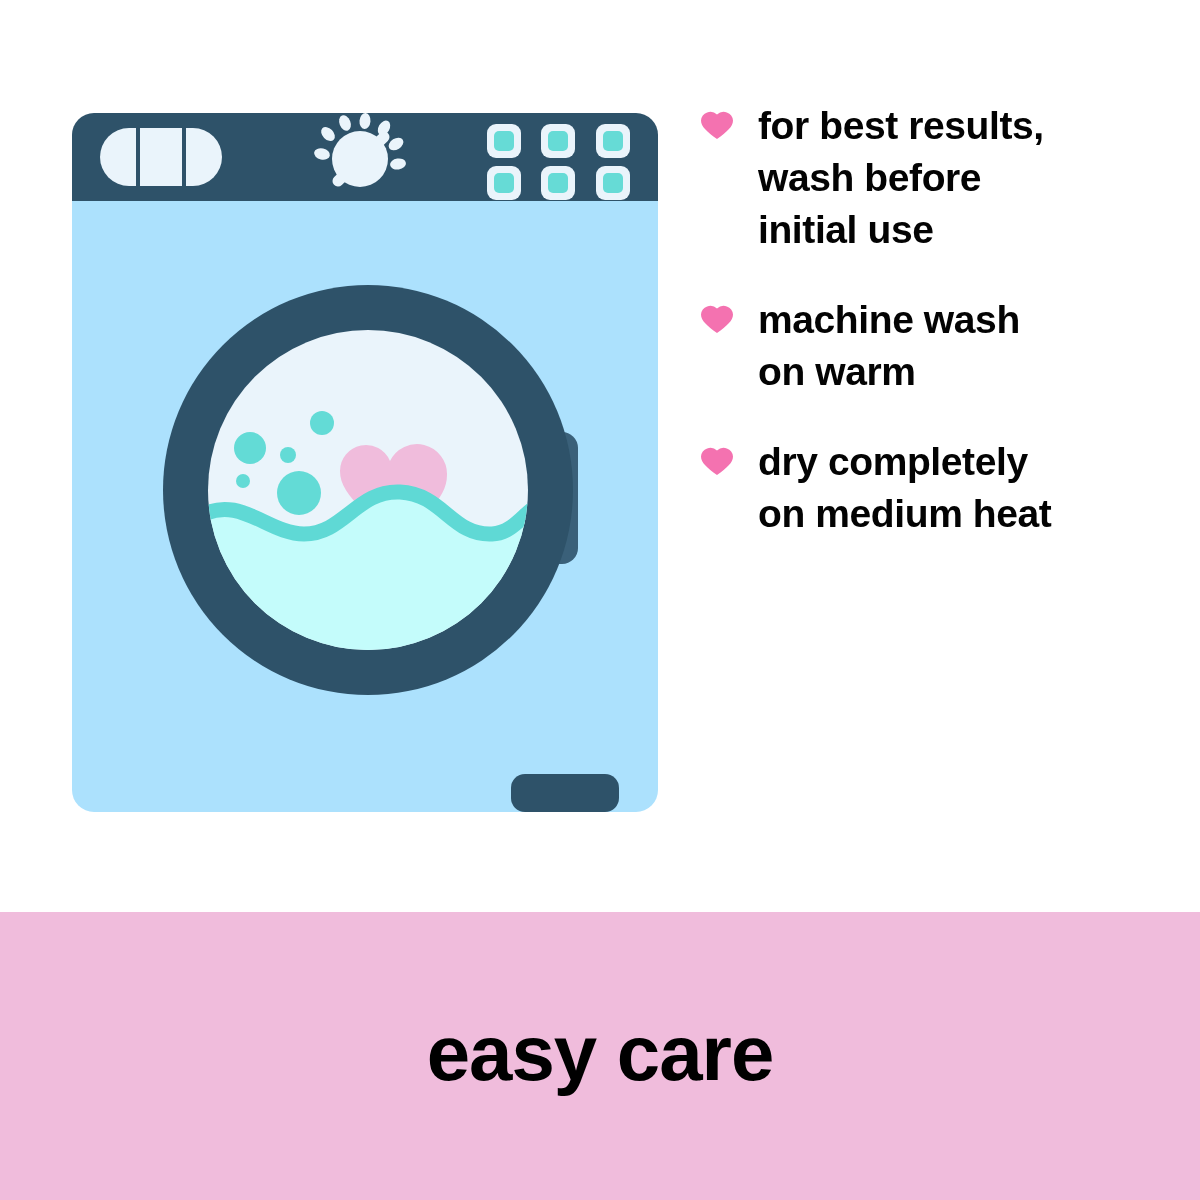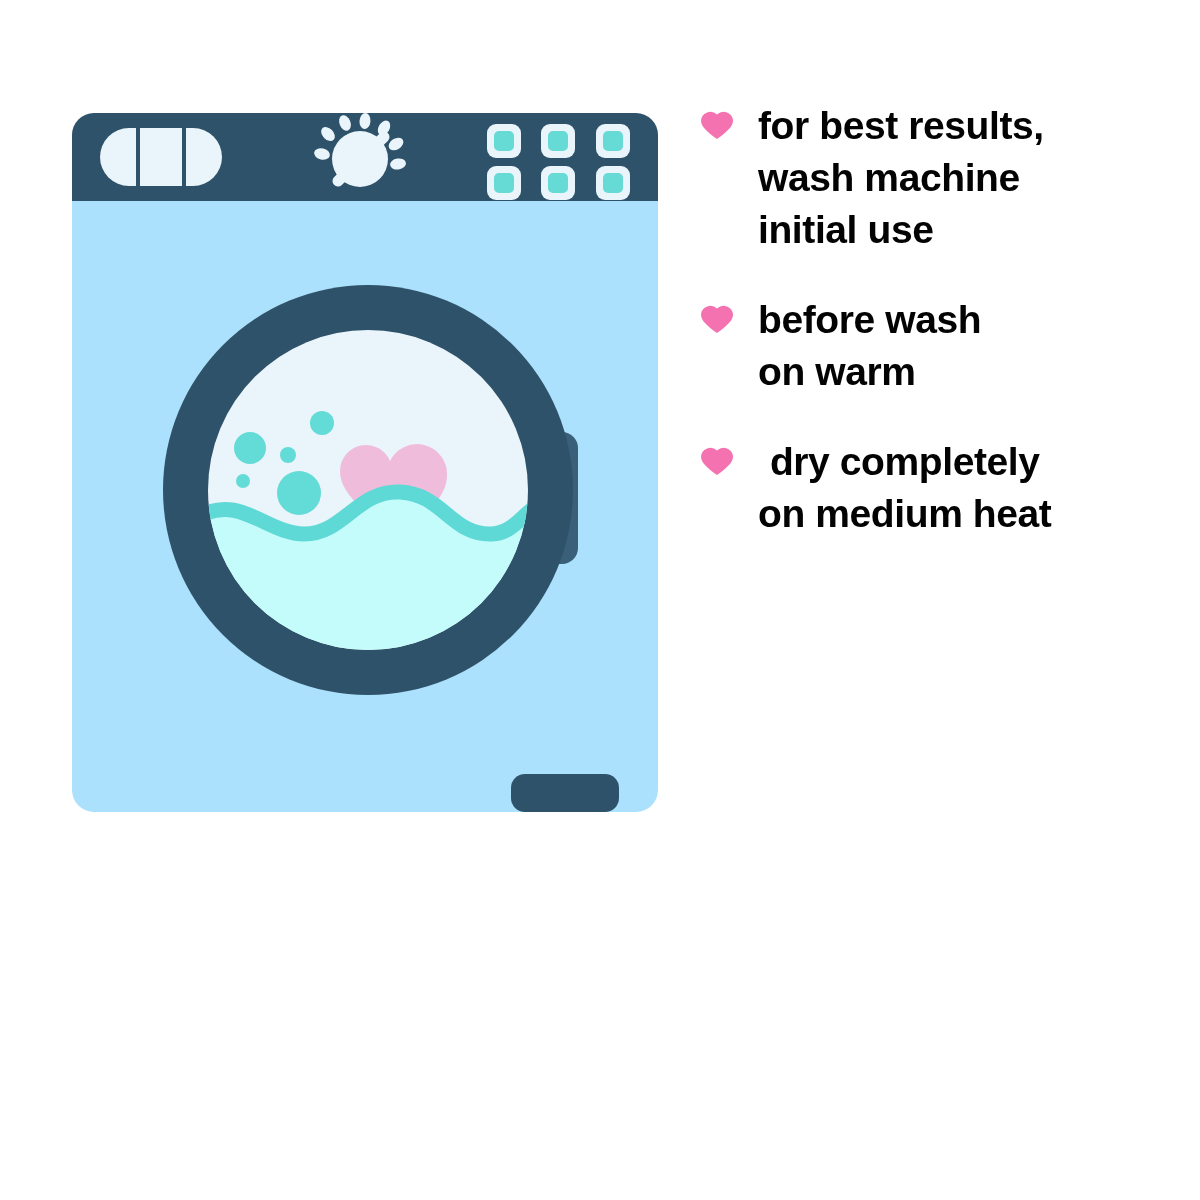--- a/index.html
+++ b/index.html
@@ -16,21 +16,21 @@
   .illustration{position:absolute;left:0;top:0;width:700px;height:912px;}
 
   
   .bullets{
     position:absolute;left:700px;top:100px;width:440px;
   }
   .bullet{
     display:flex;align-items:flex-start;
     margin-bottom:38px;
   }
-  .bullet:last-child{margin-bottom:0;text-align:center;}
+  .bullet:last-child{margin-bottom:0;}
   .heart-bullet{
     flex:0 0 auto;
     width:34px;height:30px;margin-right:24px;margin-top:10px;
   }
   .bullet-text{
     font-family:"Liberation Sans", sans-serif;
     font-weight:bold;
     font-size:39px;
     line-height:52px;
     letter-spacing:-0.4px;
@@ -161,41 +161,44 @@
 
   <div class="bullets">
 
     <div class="bullet">
       <span class="heart-bullet">
         <svg width="34" height="30" viewBox="0 0 34 30" xmlns="http://www.w3.org/2000/svg">
           <path d="M17 29C7 21.5 1 16.6 1 10.4A9.4 9.4 0 0 1 17 4.6 9.4 9.4 0 0 1 33 10.4C33 16.6 27 21.5 17 29Z" fill="#f472b0"></path>
         </svg>
       </span>
       <span class="bullet-text">for best results,
-wash machine
+wash before
 initial use</span>
     </div>
 
 
     <div class="bullet">
       <span class="heart-bullet">
         <svg width="34" height="30" viewBox="0 0 34 30" xmlns="http://www.w3.org/2000/svg">
           <path d="M17 29C7 21.5 1 16.6 1 10.4A9.4 9.4 0 0 1 17 4.6 9.4 9.4 0 0 1 33 10.4C33 16.6 27 21.5 17 29Z" fill="#f472b0"></path>
         </svg>
       </span>
-      <span class="bullet-text">before wash
+      <span class="bullet-text">machine wash
 on warm</span>
     </div>
 
     <div class="bullet">
       <span class="heart-bullet">
         <svg width="34" height="30" viewBox="0 0 34 30" xmlns="http://www.w3.org/2000/svg">
           <path d="M17 29C7 21.5 1 16.6 1 10.4A9.4 9.4 0 0 1 17 4.6 9.4 9.4 0 0 1 33 10.4C33 16.6 27 21.5 17 29Z" fill="#f472b0"></path>
         </svg>
       </span>
       <span class="bullet-text">dry completely
 on medium heat</span>
     </div>
 
   </div>
 
+  <div class="banner">
+    <div class="banner-title">easy care</div>
+  </div>
 
 </div>
 
 </body></html>

